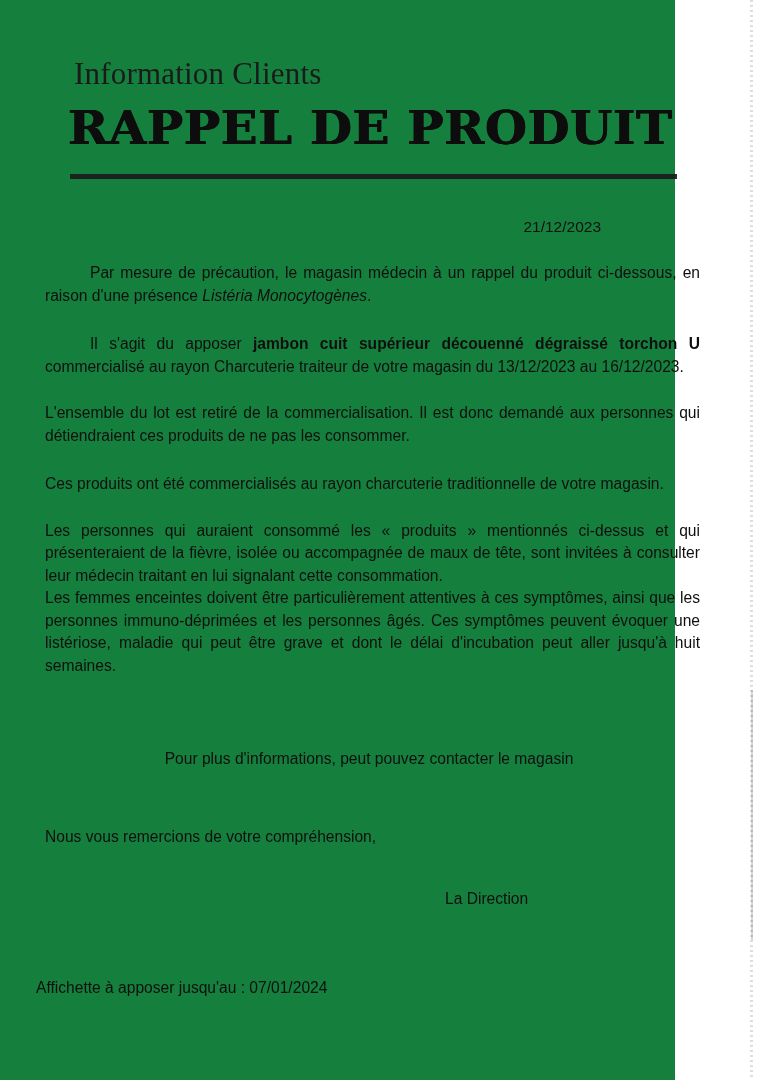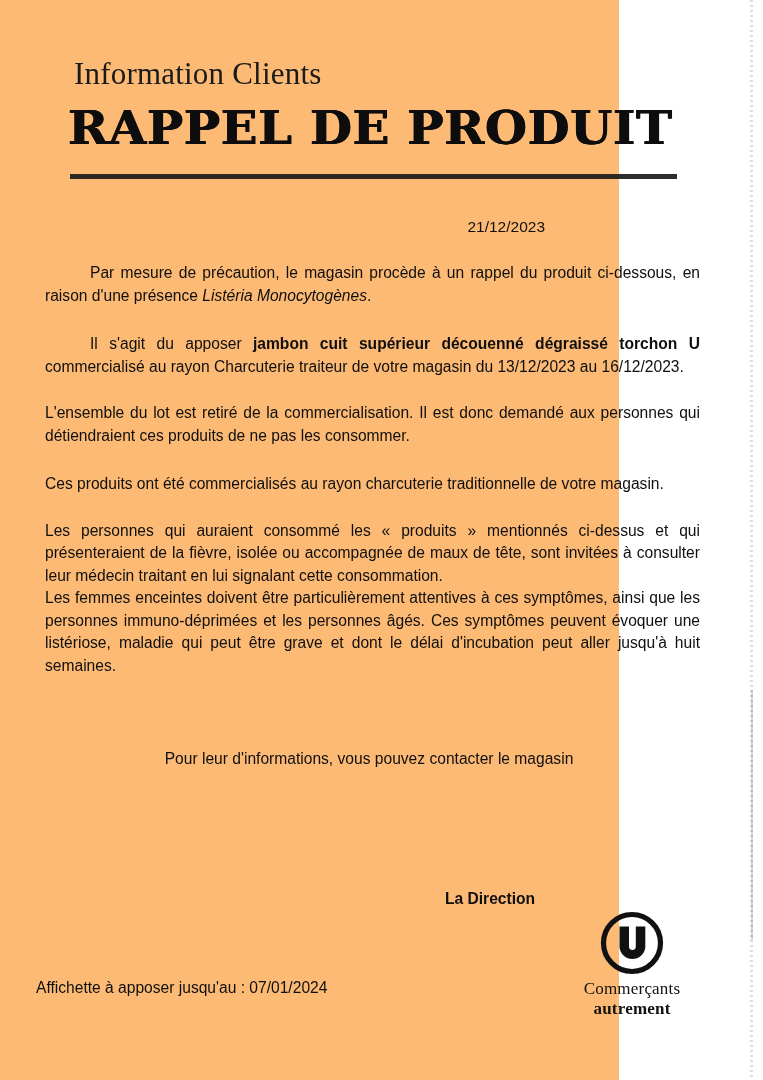--- a/index.html
+++ b/index.html
@@ -14,23 +14,23 @@
     position: relative;
     overflow: hidden;
     font-family: "Liberation Sans", "DejaVu Sans", sans-serif;
     color: #000000;
     -webkit-font-smoothing: antialiased;
   }
 
   .page {
     position: absolute;
     inset: 0;
-    width: 619px;
+    width: 675px;
     height: 1080px;
-    background: #fdba74;
+    background: #15803d;
   }
 
   
   .scan-artifact {
     position: absolute;
     top: 0;
     left: 750px;
     width: 3px;
     height: 1080px;
     background: repeating-linear-gradient(
@@ -151,21 +151,21 @@
     line-height: 22px;
     color: #0f0f0f;
     white-space: nowrap;
   }
 
   .signature {
     position: absolute;
     left: 445px;
     top: 888px;
     font-size: 15.6px;
-    font-weight: 700;
+    font-weight: 400;
     line-height: 22px;
     color: #0f0f0f;
     white-space: nowrap;
   }
 
   .footer-note {
     position: absolute;
     left: 36px;
     top: 977px;
     font-size: 15.6px;
@@ -217,47 +217,40 @@
     <div class="title-small">Information Clients</div>
     <div class="title-big">RAPPEL DE PRODUIT</div>
     <div class="rule"></div>
   </div>
 
   <div class="doc-date">21/12/2023</div>
 
   <div class="body-block">
 
     <p class="para indent">
-      <span>Par mesure de précaution, le magasin procède à un rappel du produit ci-dessous, en raison d'une présence </span><span class="bi">Listéria Monocytogènes</span><span>.</span>
+      <span>Par mesure de précaution, le magasin médecin à un rappel du produit ci-dessous, en raison d'une présence </span><span class="bi">Listéria Monocytogènes</span><span>.</span>
     </p>
 
     <p class="para indent gap-lg">
       <span>Il s'agit du apposer </span><span class="b">jambon cuit supérieur découenné dégraissé torchon U</span><span> commercialisé au rayon Charcuterie traiteur de votre magasin du 13/12/2023 au 16/12/2023.</span>
     </p>
 
     <p class="para gap-md">L'ensemble du lot est retiré de la commercialisation. Il est donc demandé aux personnes qui détiendraient ces produits de ne pas les consommer.</p>
 
     <p class="para gap-lg">Ces produits ont été commercialisés au rayon charcuterie traditionnelle de votre magasin.</p>
 
     <p class="para gap-md">Les personnes qui auraient consommé les « produits » mentionnés ci-dessus et qui présenteraient de la fièvre, isolée ou accompagnée de maux de tête, sont invitées à consulter leur médecin traitant en lui signalant cette consommation.</p>
 
     <p class="para gap-sm">Les femmes enceintes doivent être particulièrement attentives à ces symptômes, ainsi que les personnes immuno-déprimées et les personnes âgés. Ces symptômes peuvent évoquer une listériose, maladie qui peut être grave et dont le délai d'incubation peut aller jusqu'à huit semaines.</p>
   </div>
 
   <div class="contact-block">
-    <span>Pour leur d'informations, vous pouvez contacter le magasin</span>
+    <span>Pour plus d'informations, peut pouvez contacter le magasin</span>
   </div>
 
+  <div class="thanks">Nous vous remercions de votre compréhension,</div>
 
   <div class="signature">La Direction</div>
 
   <div class="footer-note">Affichette à apposer jusqu'au : 07/01/2024</div>
 
-  <div class="logo">
-    <svg class="logo-mark" viewBox="0 0 66 66" aria-hidden="true">
-      <circle cx="33" cy="33" r="28.5" fill="none" stroke="#111111" stroke-width="5.2"></circle>
-      <path d="M20.5 16.5 H30.0 V36.5 a3.4 3.4 0 0 0 6.8 0 V16.5 H46.3 V37.6 a13.0 13.0 0 0 1 -25.8 0 Z" fill="#111111"></path>
-    </svg>
-    <div class="logo-word1">Commerçants</div>
-    <div class="logo-word2">autrement</div>
-  </div>
 
 </div>
 
 </body></html>

